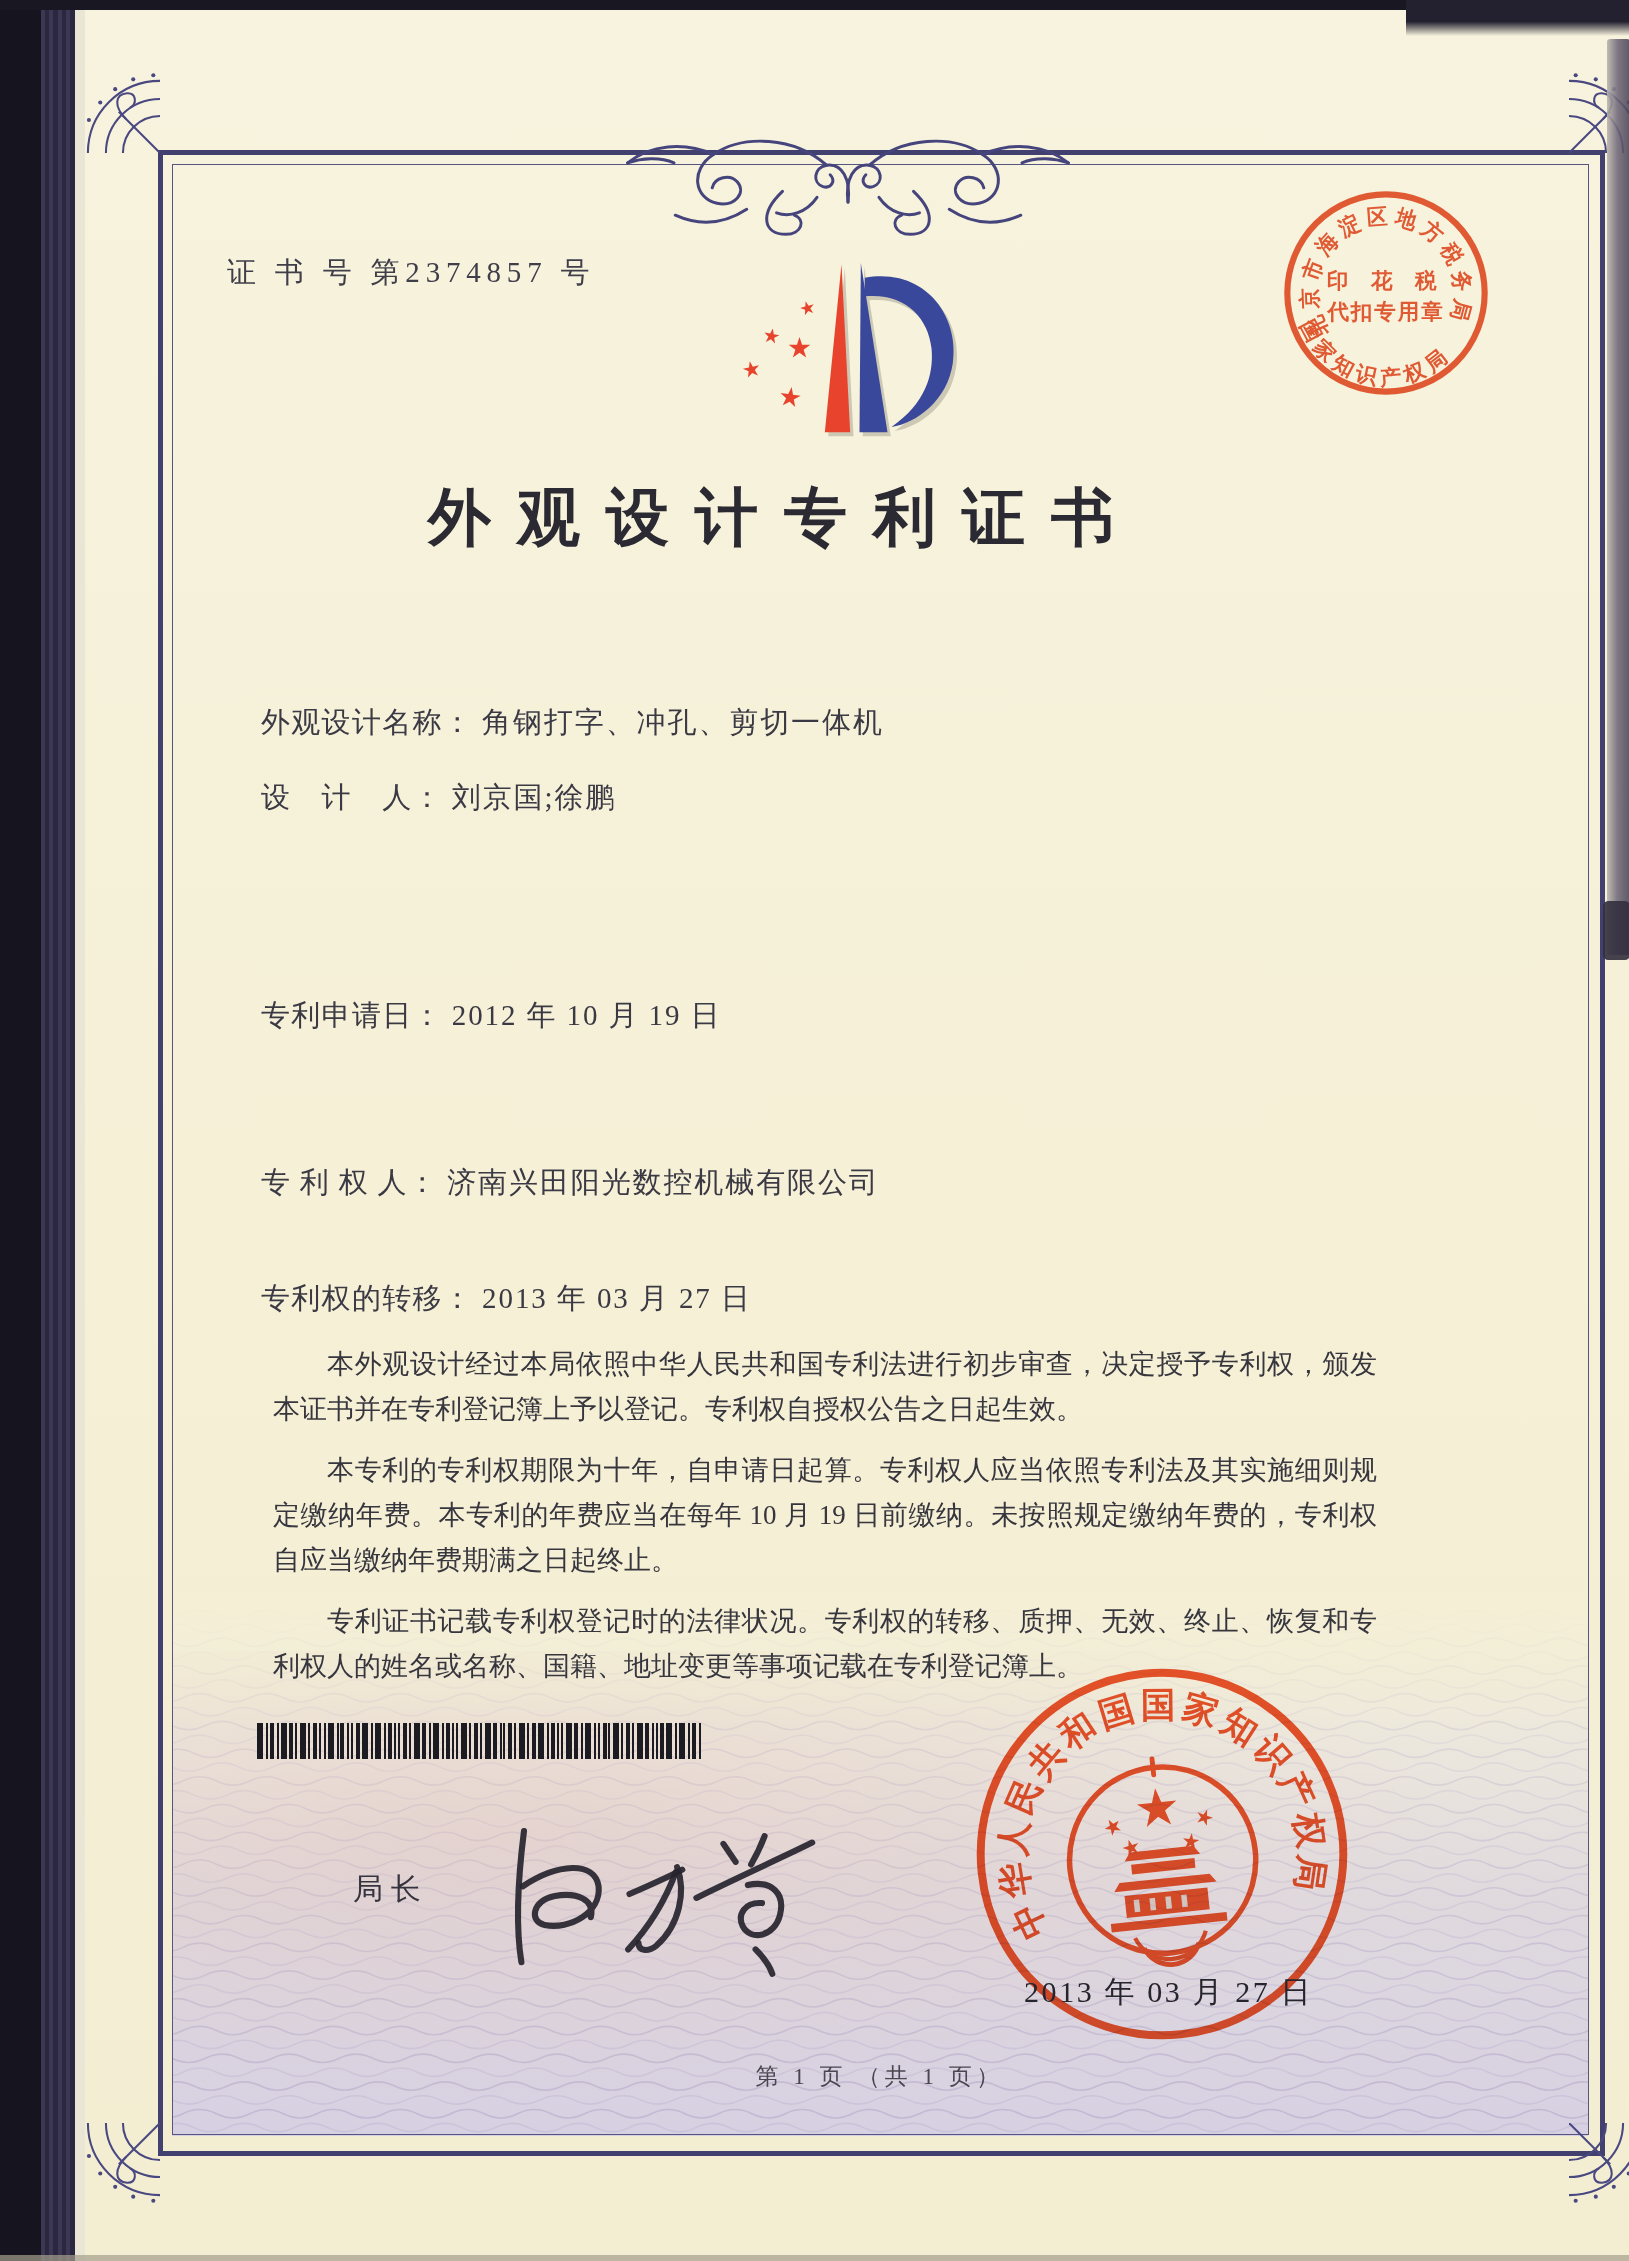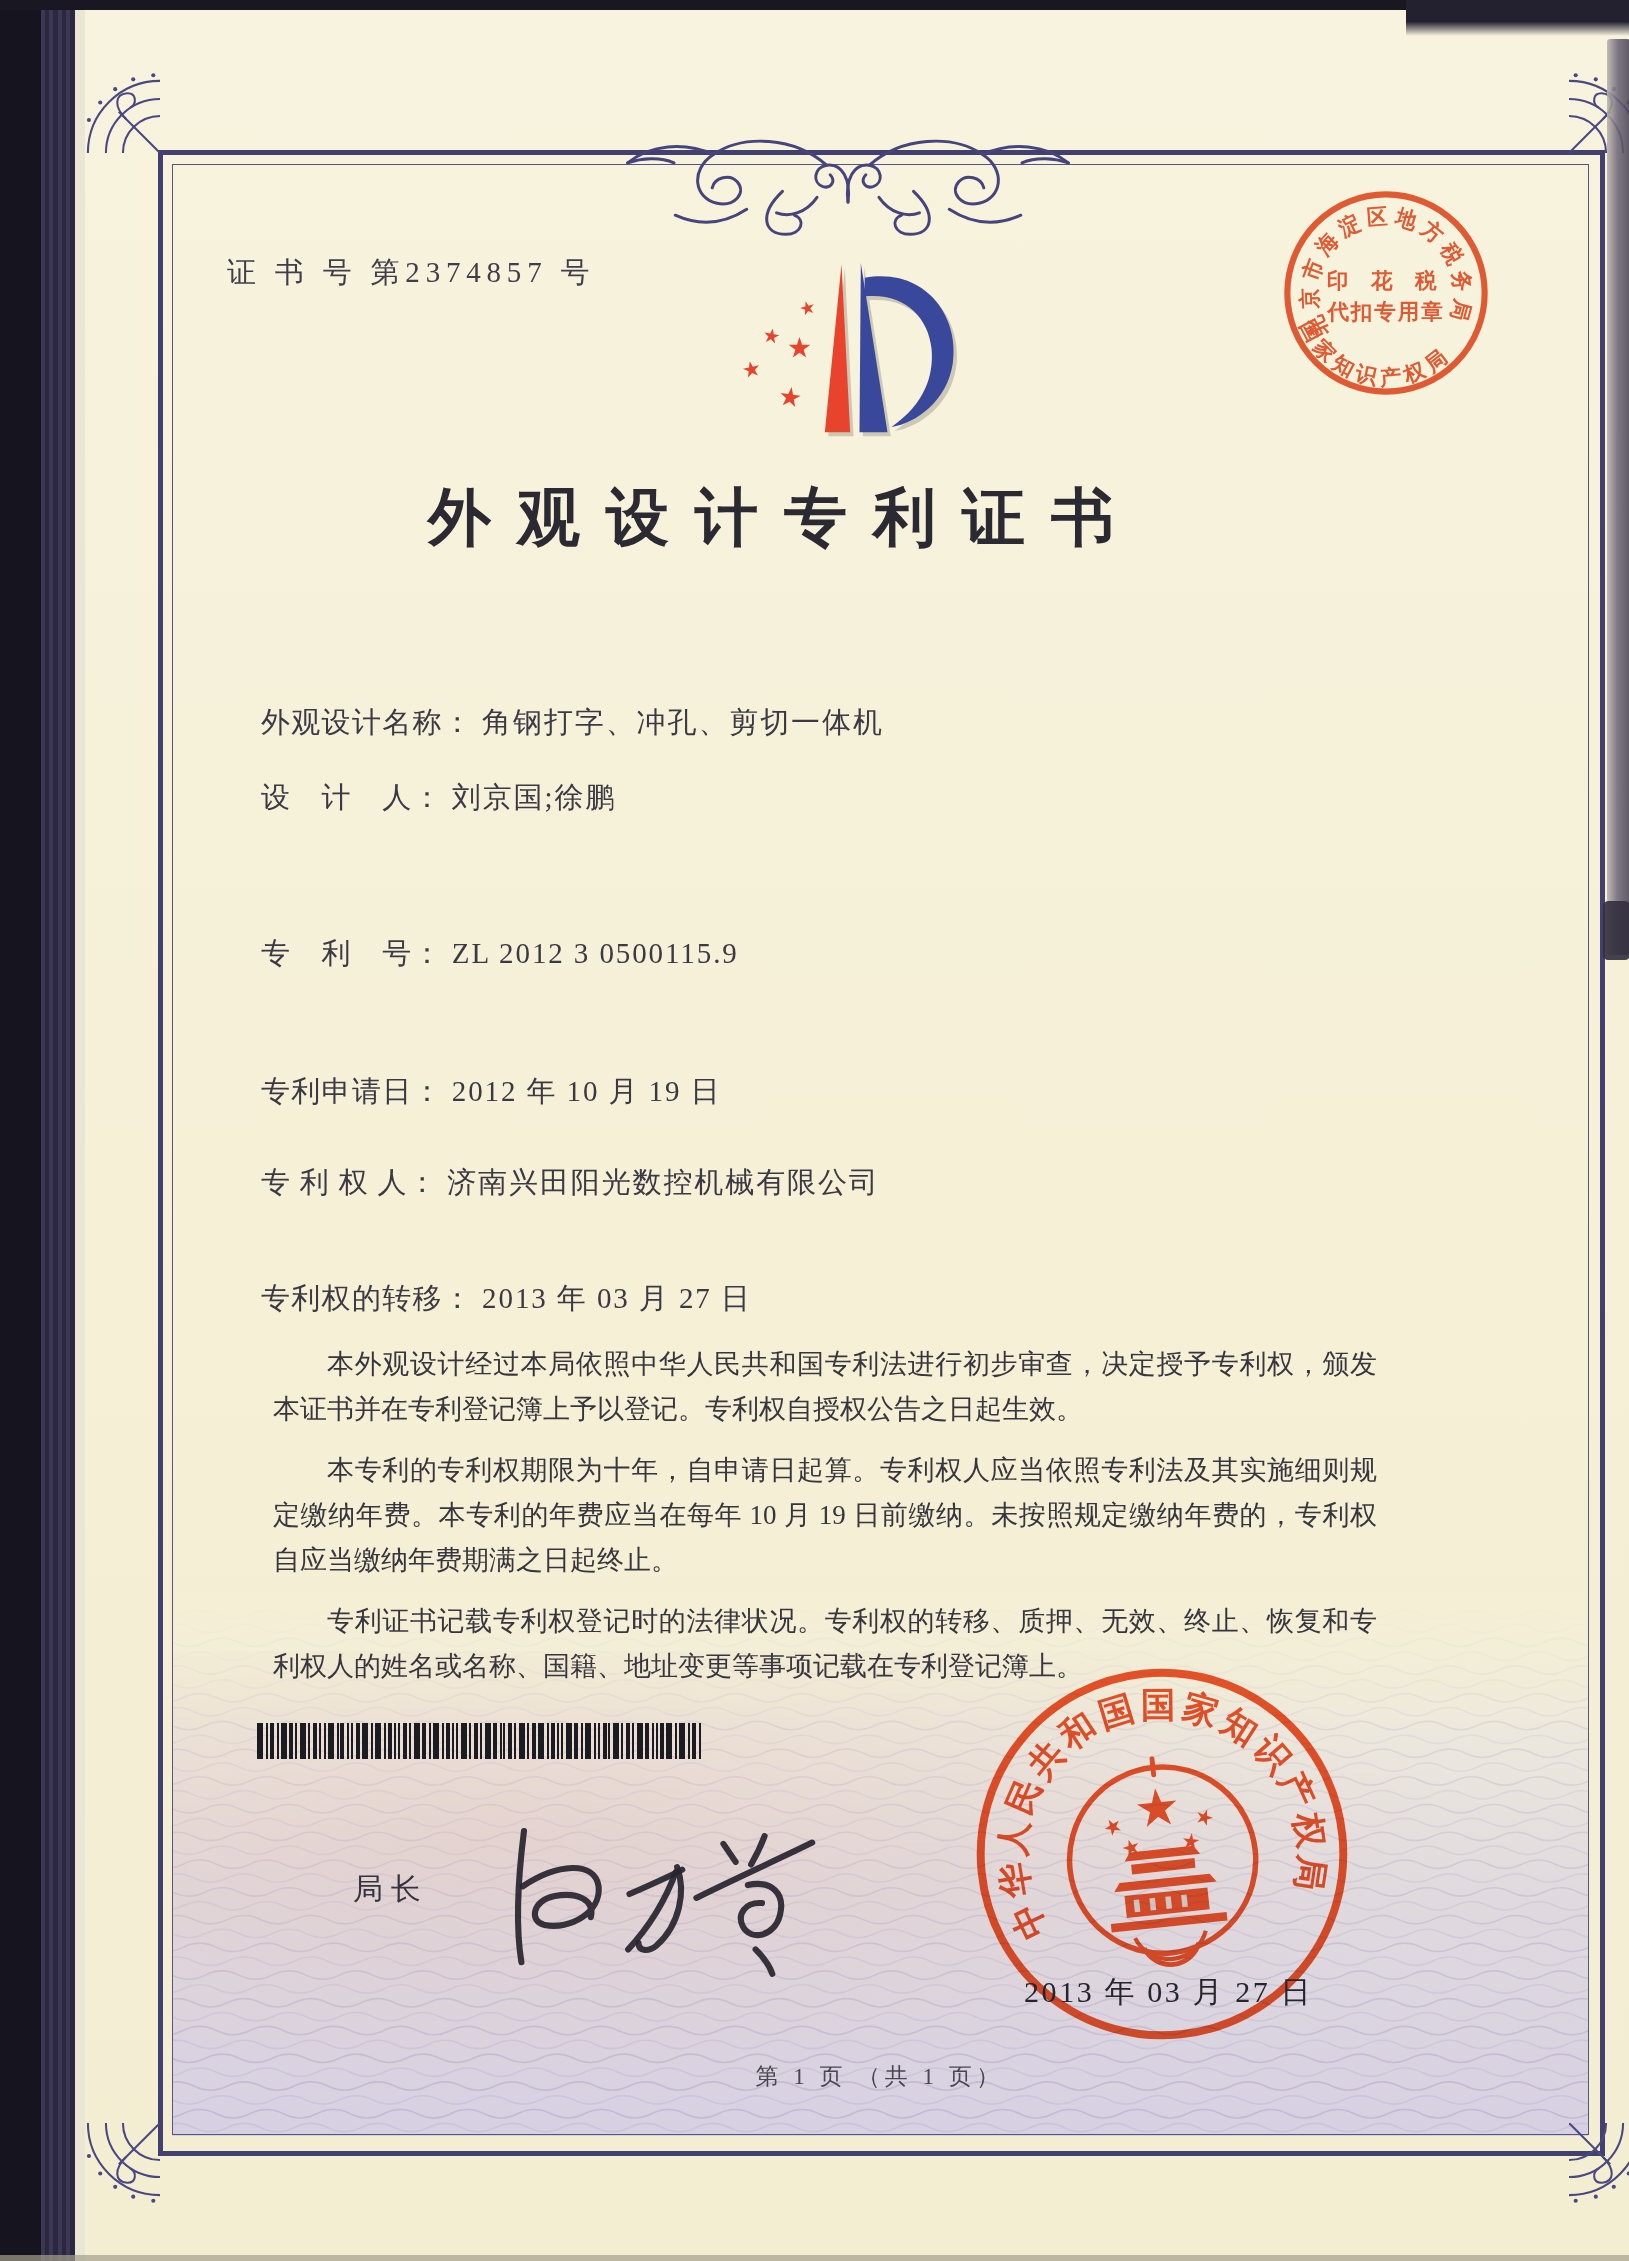--- a/index.html
+++ b/index.html
@@ -237,24 +237,21 @@
     <text class="stamp-text" x="180" y="172" font-size="35" fill="#e7542e" text-anchor="middle" letter-spacing="14">印 花 税</text>
     <text class="stamp-text" x="180" y="222" font-size="35" fill="#e7542e" text-anchor="middle" letter-spacing="3">代扣专用章</text>
   </svg>
 
   <div class="abs field" style="top:703px">
     <span class="lab">外观设计名称：</span><span class="val">角钢打字、冲孔、剪切一体机</span>
   </div>
   <div class="abs field" style="top:778px">
     <span class="lab">设　计　人：</span><span class="val">刘京国;徐鹏</span>
   </div>
-  <div class="abs field" style="top:934px">
-    <span class="lab">专　利　号：</span><span class="val">ZL 2012 3 0500115.9</span>
-  </div>
-  <div class="abs field" style="top:1072px">
+  <div class="abs field" style="top:996px">
     <span class="lab">专利申请日：</span><span class="val">2012 年 10 月 19 日</span>
   </div>
   <div class="abs field" style="top:1163px">
     <span class="lab">专 利 权 人：</span><span class="val">济南兴田阳光数控机械有限公司</span>
   </div>
   <div class="abs field" style="top:1279px">
     <span class="lab">专利权的转移：</span><span class="val">2013 年 03 月 27 日</span>
   </div>
 
   <div class="abs body-text">

